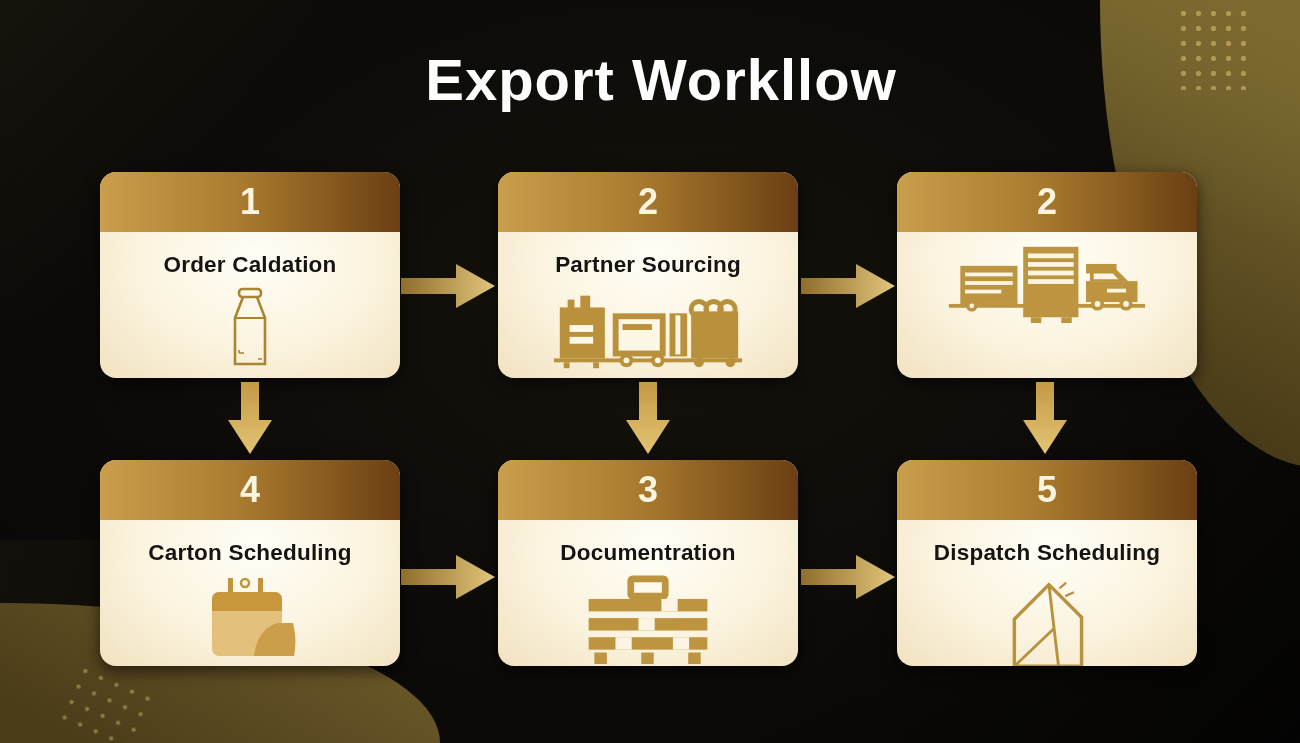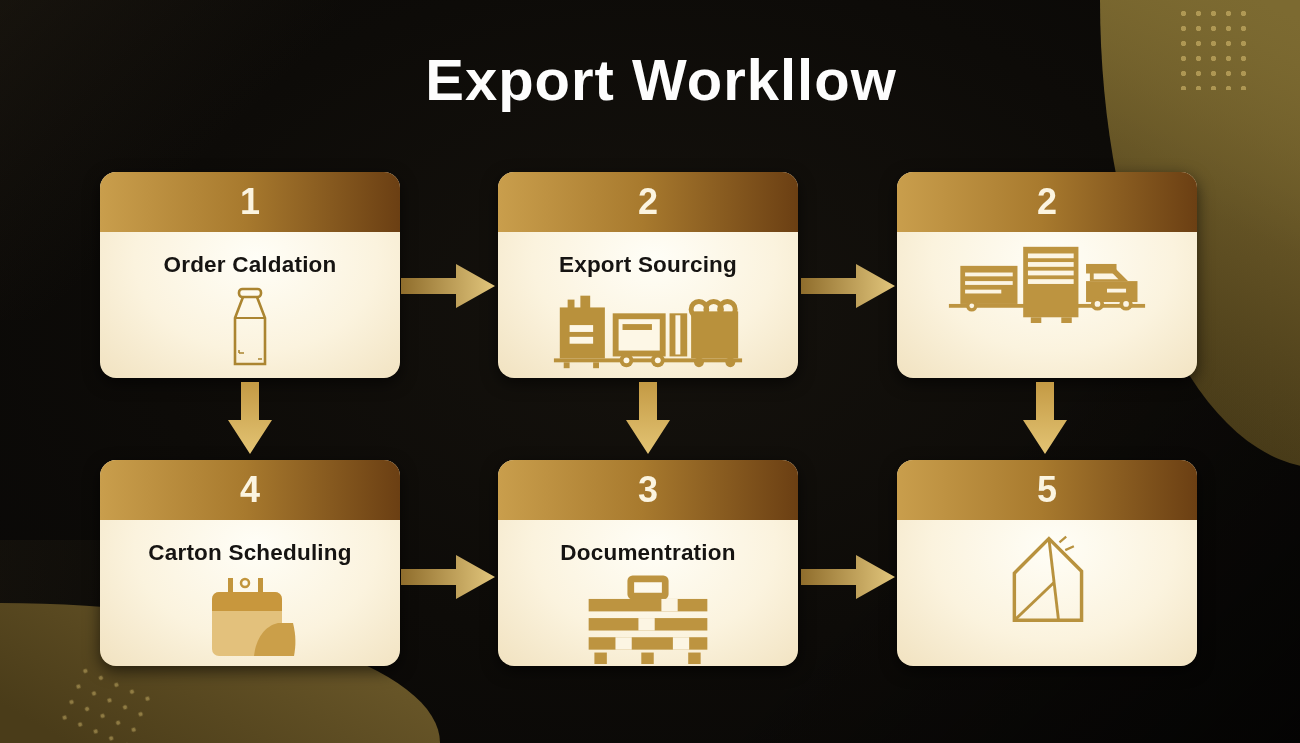--- a/index.html
+++ b/index.html
@@ -84,21 +84,21 @@
         </svg>
       </div>
     </div>
   </div>
 
   <div class="card c2">
     <div class="card-header">
       <span class="card-number">2</span>
     </div>
     <div class="card-body">
-      <div class="card-label">Export Sourcing</div>
+      <div class="card-label">Partner Sourcing</div>
       <div class="card-icon">
         <svg width="196" height="84" viewBox="0 0 200 84" fill="#b9913c">
           <rect x="4" y="72" width="192" height="4"></rect>
           <rect x="18" y="12" width="7" height="10"></rect>
           <rect x="31" y="8" width="10" height="14"></rect>
           <rect x="10" y="20" width="46" height="52"></rect>
           <rect x="20" y="38" width="24" height="7" fill="#fdf7e6"></rect>
           <rect x="20" y="50" width="24" height="7" fill="#fdf7e6"></rect>
           <rect x="14" y="76" width="6" height="6"></rect>
             <rect x="44" y="76" width="6" height="6"></rect>
@@ -198,20 +198,21 @@
         </svg>
       </div>
     </div>
   </div>
 
   <div class="card c6">
     <div class="card-header">
       <span class="card-number">5</span>
     </div>
     <div class="card-body">
+      <div class="card-label">Dispatch Scheduling</div>
       <div class="card-icon">
         <svg width="98" height="96" viewBox="0 0 100 100">
           <path d="M16 95 V46 L52 10 L86 44 V95 Z" fill="none" stroke="#b8923e" stroke-width="3.6"></path>
           <path d="M52 10 L62 95" fill="none" stroke="#b8923e" stroke-width="3"></path>
           <path d="M16 95 L57 56" fill="none" stroke="#b8923e" stroke-width="3"></path>
           <path d="M63 14 l7 -6 M69 22 l9 -4" fill="none" stroke="#b8923e" stroke-width="2.4"></path>
         </svg>
       </div>
     </div>
   </div>

